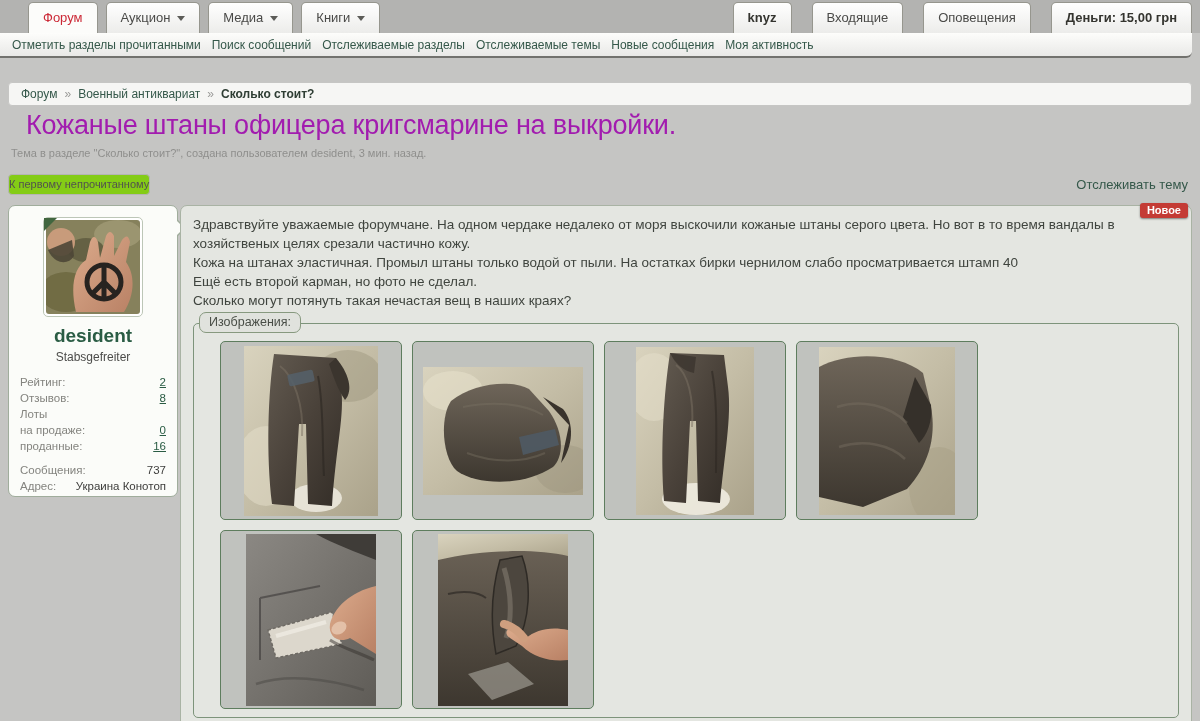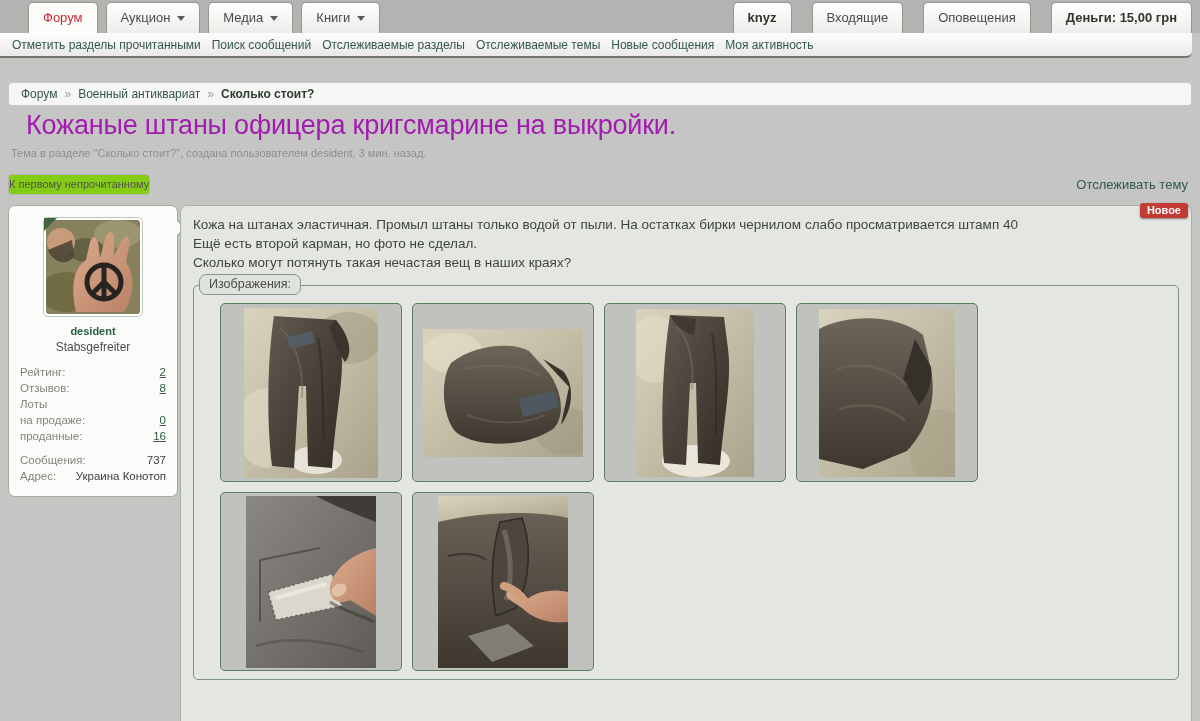--- a/index.html
+++ b/index.html
@@ -58,21 +58,21 @@
     background:#fbfcf9; border:1px solid #a0ad9c; border-radius:7px;
   }
   .card-arrow-border { position:absolute; top:13px; right:-9px; width:0; height:0;
     border-top:9px solid transparent; border-bottom:9px solid transparent; border-left:9px solid #a0ad9c; }
   .card-arrow-fill { position:absolute; top:14px; right:-7px; width:0; height:0;
     border-top:8px solid transparent; border-bottom:8px solid transparent; border-left:8px solid #fbfcf9; }
   .avatar-box { width:100px; height:100px; margin:11px auto 0; background:#fff; border:1px solid #bcc6b7; border-radius:5px; position:relative; cursor:pointer; }
   .avatar-box svg { display:block; margin:2px; border-radius:3px; }
   .online-marker { position:absolute; top:0; left:0; width:0; height:0;
     border-top:13px solid #41663f; border-right:13px solid transparent; }
-  .username  { text-align:center; margin-top:8px; font-size:11px; font-weight:bold; color:var(--username,#2a5c44); cursor:pointer; }
+  .username  { text-align:center; margin-top:8px; font-size:19px; font-weight:bold; color:var(--username,#2a5c44); cursor:pointer; }
   .usertitle { text-align:center; margin-top:3px; font-size:12px; color:#4c4c4a; }
   .stats { margin-top:10px; font-size:11.5px; color:#84847f; }
   .stat-row { display:flex; justify-content:space-between; padding:2px 11px; }
   .stat-row.indent { }
   .stat-row.spacer { margin-top:8px; }
   .stat-value { color:#3d3d3b; }
   .stat-value.link { color:var(--username,#2a5c44); text-decoration:underline; cursor:pointer; }
   
   .message {
     position:absolute; left:172px; top:0; width:1012px; height:545px;
@@ -240,20 +240,21 @@
       </div>
       <div class="stat-row">
         <span>Адрес:</span>
         <span class="stat-value">Украина Конотоп</span>
       </div>
     </div>
   </div>
 
   <div class="message">
     <div class="new-badge">Новое</div>
+    <p>Здравствуйте уважаемые форумчане. На одном чердаке недалеко от моря выскочили кожаные штаны серого цвета. Но вот в то время вандалы в хозяйственых целях срезали частично кожу.</p>
     <p>Кожа на штанах эластичная. Промыл штаны только водой от пыли. На остатках бирки чернилом слабо просматривается штамп 40</p>
     <p>Ещё есть второй карман, но фото не сделал.</p>
     <p>Сколько могут потянуть такая нечастая вещ в наших краях?</p>
 
     <div class="images-fieldset">
       <div class="images-legend">Изображения:</div>
       <div class="thumbs">
 
         <div class="thumb">
           <svg width="134" height="170" viewBox="0 0 134 170">

